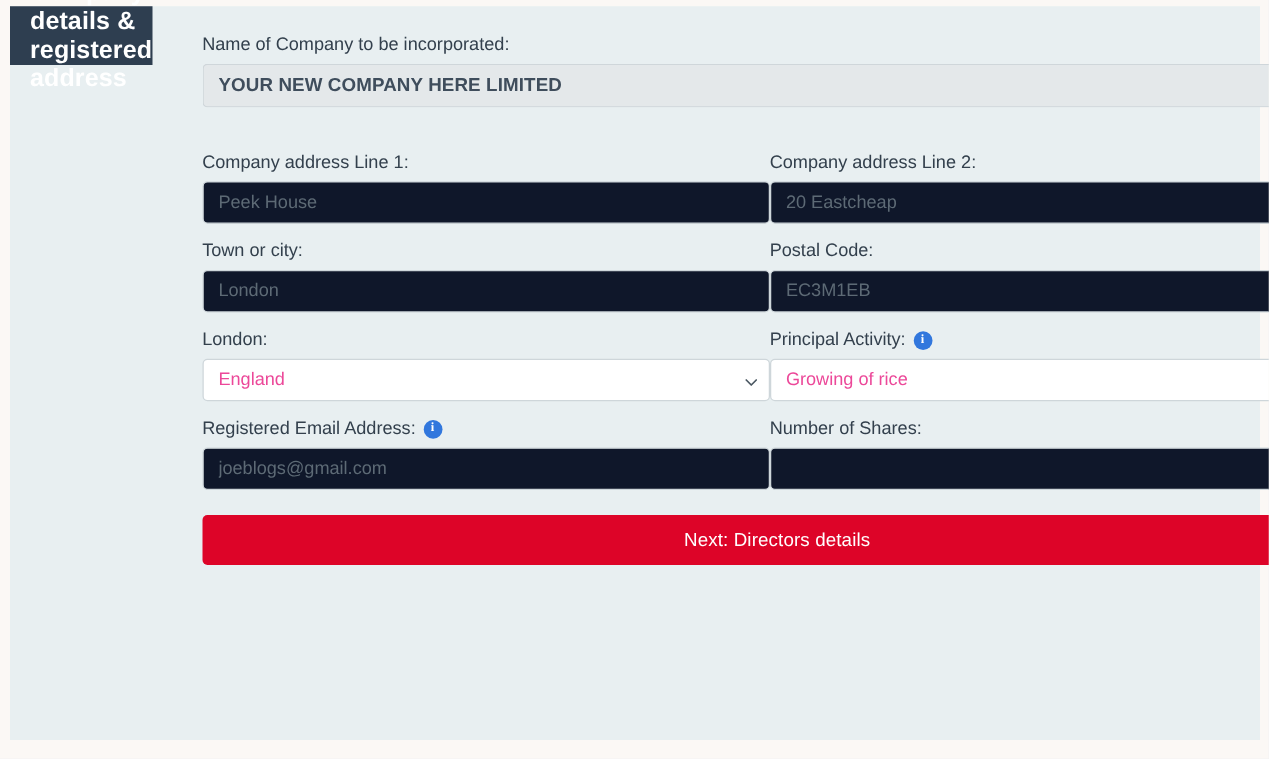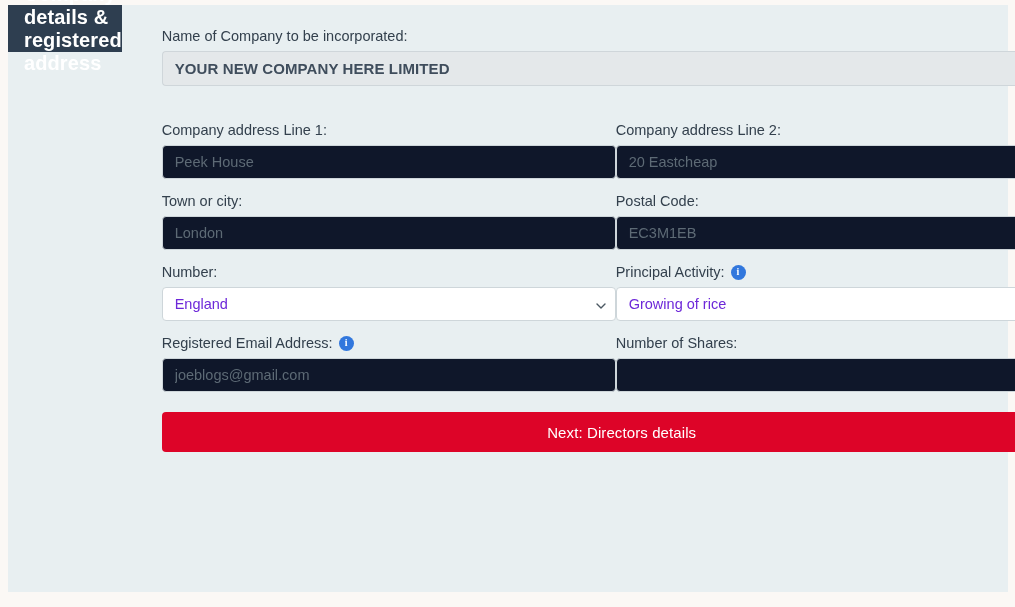--- a/index.html
+++ b/index.html
@@ -139,21 +139,21 @@
   }
   .select-input {
     width: 100%;
     height: 34px;
     background: #ffffff;
     border: 1px solid #ced6da;
     border-radius: 4px;
     box-sizing: border-box;
     padding: 0 30px 0 12px;
     font-size: 14.5px;
-    color: #6d28d9;
+    color: #ec4899;
     display: flex;
     align-items: center;
     cursor: pointer;
   }
   .chev {
     position: absolute;
     right: 11px;
     top: 50%;
     margin-top: -3px;
     width: 9px;
@@ -214,21 +214,21 @@
         </div>
         <div class="col">
           <div class="field-label">Postal Code:</div>
           <input class="text-input" type="text" value="EC3M1EB" style="">
         </div>
       </div>
 
       <div class="grid-row">
         <div class="col">
           <div class="field-label">
-            <span>Number:</span>
+            <span>London:</span>
           </div>
           <div class="select-wrap">
             <div class="select-input">England</div>
             <span class="chev">
               <svg viewBox="0 0 10 10" width="10" height="10">
                   <path d="M1 3 L5 7 L9 3" fill="none" stroke="#4b5862" stroke-width="1.4" stroke-linecap="round" stroke-linejoin="round"></path>
                 </svg>
             </span>
           </div>
         </div>

